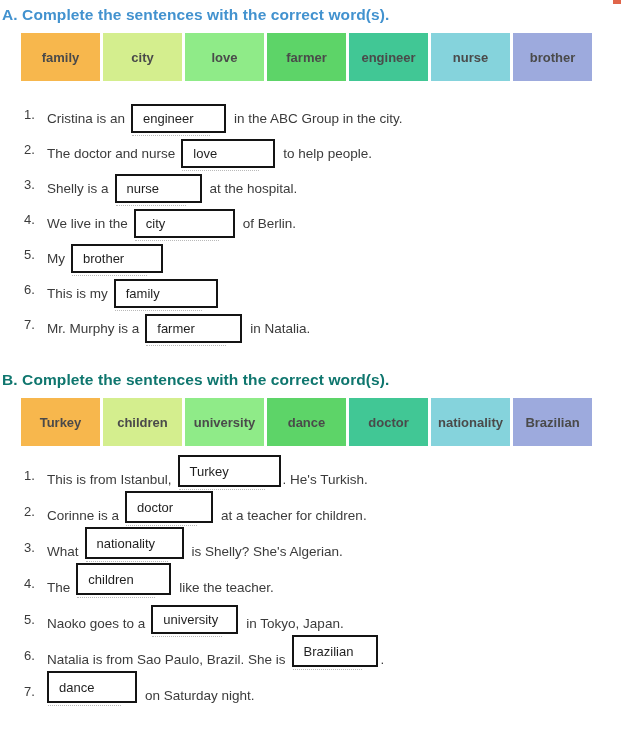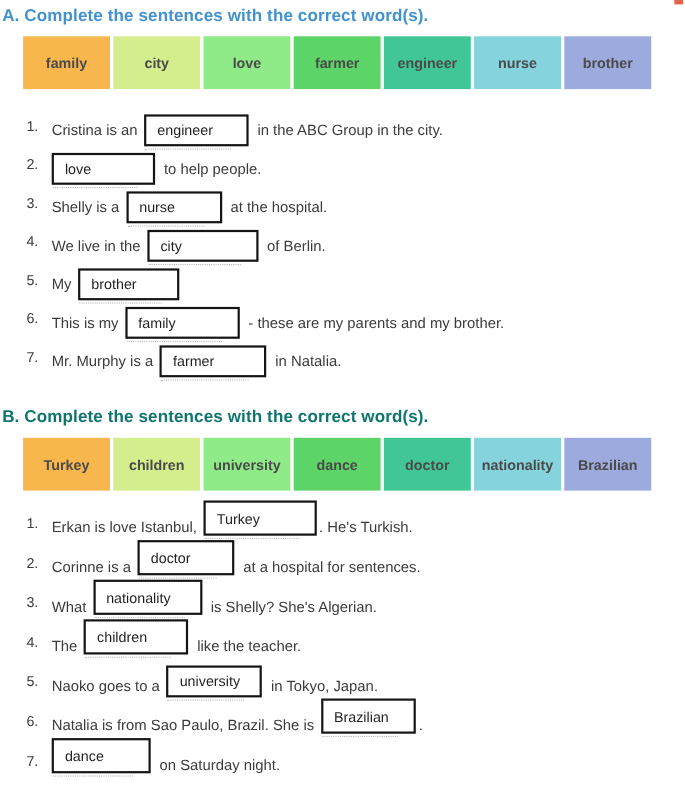--- a/index.html
+++ b/index.html
@@ -74,20 +74,21 @@
 
     <div class="sentences">
       <div class="sentence">
         <span class="num">1.</span>
         <span class="stext pre">Cristina is an</span>
         <span class="answer" style="width:95px">engineer</span>
         <span class="stext post">in the ABC Group in the city.</span>
       </div>
       <div class="sentence">
         <span class="num">2.</span>
+        <span class="stext pre">The doctor and nurse</span>
         <span class="answer" style="width:94px">love</span>
         <span class="stext post">to help people.</span>
       </div>
       <div class="sentence">
         <span class="num">3.</span>
         <span class="stext pre">Shelly is a</span>
         <span class="answer" style="width:87px">nurse</span>
         <span class="stext post">at the hospital.</span>
       </div>
       <div class="sentence">
@@ -98,21 +99,20 @@
       </div>
       <div class="sentence">
         <span class="num">5.</span>
         <span class="stext pre">My</span>
         <span class="answer" style="width:92px">brother</span>
       </div>
       <div class="sentence">
         <span class="num">6.</span>
         <span class="stext pre">This is my</span>
         <span class="answer" style="width:104px">family</span>
-        <span class="stext post">- these are my parents and my brother.</span>
       </div>
       <div class="sentence">
         <span class="num">7.</span>
         <span class="stext pre">Mr. Murphy is a</span>
         <span class="answer" style="width:97px">farmer</span>
         <span class="stext post">in Natalia.</span>
       </div>
     </div>
   </div>
 
@@ -125,29 +125,29 @@
       <div class="word-tile" style="background-color: rgb(143, 235, 136);">university</div>
       <div class="word-tile" style="background-color: rgb(93, 212, 104);">dance</div>
       <div class="word-tile" style="background-color: rgb(65, 199, 149);">doctor</div>
       <div class="word-tile" style="background-color: rgb(133, 211, 220);">nationality</div>
       <div class="word-tile" style="background-color: rgb(157, 170, 221);">Brazilian</div>
     </div>
 
     <div class="sentences">
       <div class="sentence">
         <span class="num">1.</span>
-        <span class="stext pre">Erkan is love Istanbul,</span>
+        <span class="stext pre">This is from Istanbul,</span>
         <span class="answer" style="width:103px">Turkey</span>
         <span class="stext post" style="margin-left:2px">. He's Turkish.</span>
       </div>
       <div class="sentence">
         <span class="num">2.</span>
         <span class="stext pre">Corinne is a</span>
         <span class="answer" style="width:88px">doctor</span>
-        <span class="stext post">at a hospital for sentences.</span>
+        <span class="stext post">at a teacher for children.</span>
       </div>
       <div class="sentence">
         <span class="num">3.</span>
         <span class="stext pre">What</span>
         <span class="answer" style="width:99px">nationality</span>
         <span class="stext post">is Shelly? She's Algerian.</span>
       </div>
       <div class="sentence">
         <span class="num">4.</span>
         <span class="stext pre">The</span>

